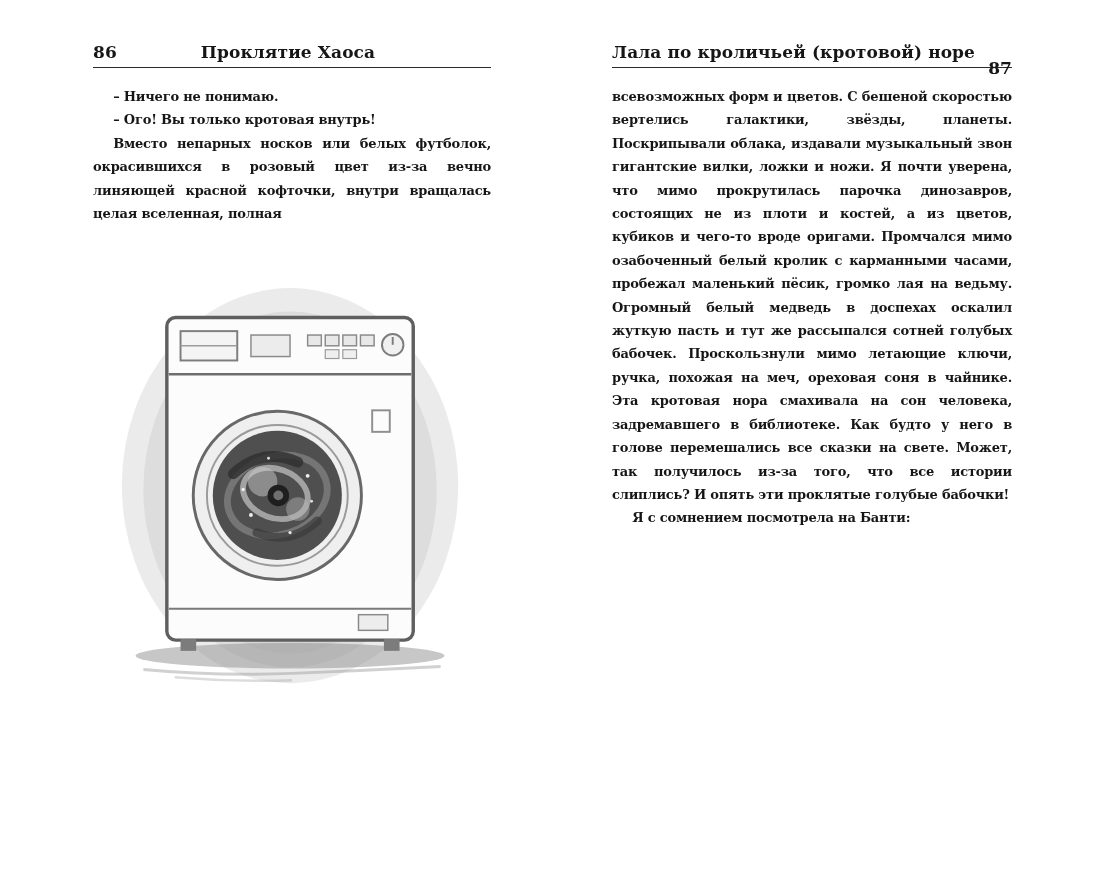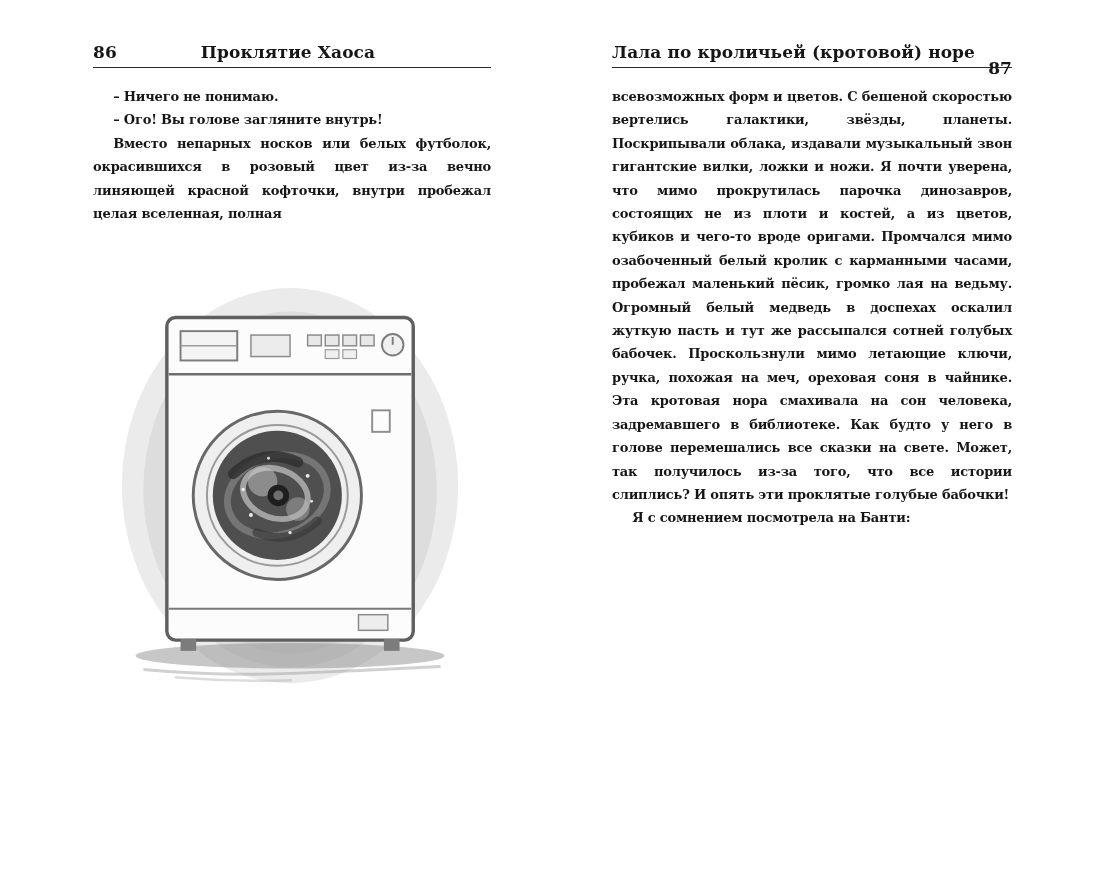--- a/index.html
+++ b/index.html
@@ -69,22 +69,22 @@
 
   <section class="page page-left">
     <header class="page-header">
       <span class="pagenum pagenum-left">86</span>
       <span class="running-title running-title-left">Проклятие Хаоса</span>
     </header>
     <div class="rule"></div>
 
     <div class="body-text">
       <p class="para indent">– Ничего не понимаю.</p>
-      <p class="para indent">– Ого! Вы голове загляните внутрь!</p>
-      <p class="para indent">Вместо непарных носков или белых футболок, окрасившихся в розовый цвет из-за вечно линяющей красной кофточки, внутри пробежал целая вселенная, полная</p>
+      <p class="para indent">– Ого! Вы только кротовая внутрь!</p>
+      <p class="para indent">Вместо непарных носков или белых футболок, окрасившихся в розовый цвет из-за вечно линяющей красной кофточки, внутри вращалась целая вселенная, полная</p>
     </div>
 
     <figure class="illustration">
       <svg width="352" height="440" viewBox="0 0 360 450" xmlns="http://www.w3.org/2000/svg">
 
         <g>
           <ellipse cx="178" cy="242" rx="172" ry="202" fill="#e2e2e2" opacity="0.7"></ellipse>
           <ellipse cx="178" cy="246" rx="150" ry="182" fill="#d1d1d1" opacity="0.55"></ellipse>
           <ellipse cx="178" cy="252" rx="127" ry="162" fill="#c4c4c4" opacity="0.35"></ellipse>
         </g>

